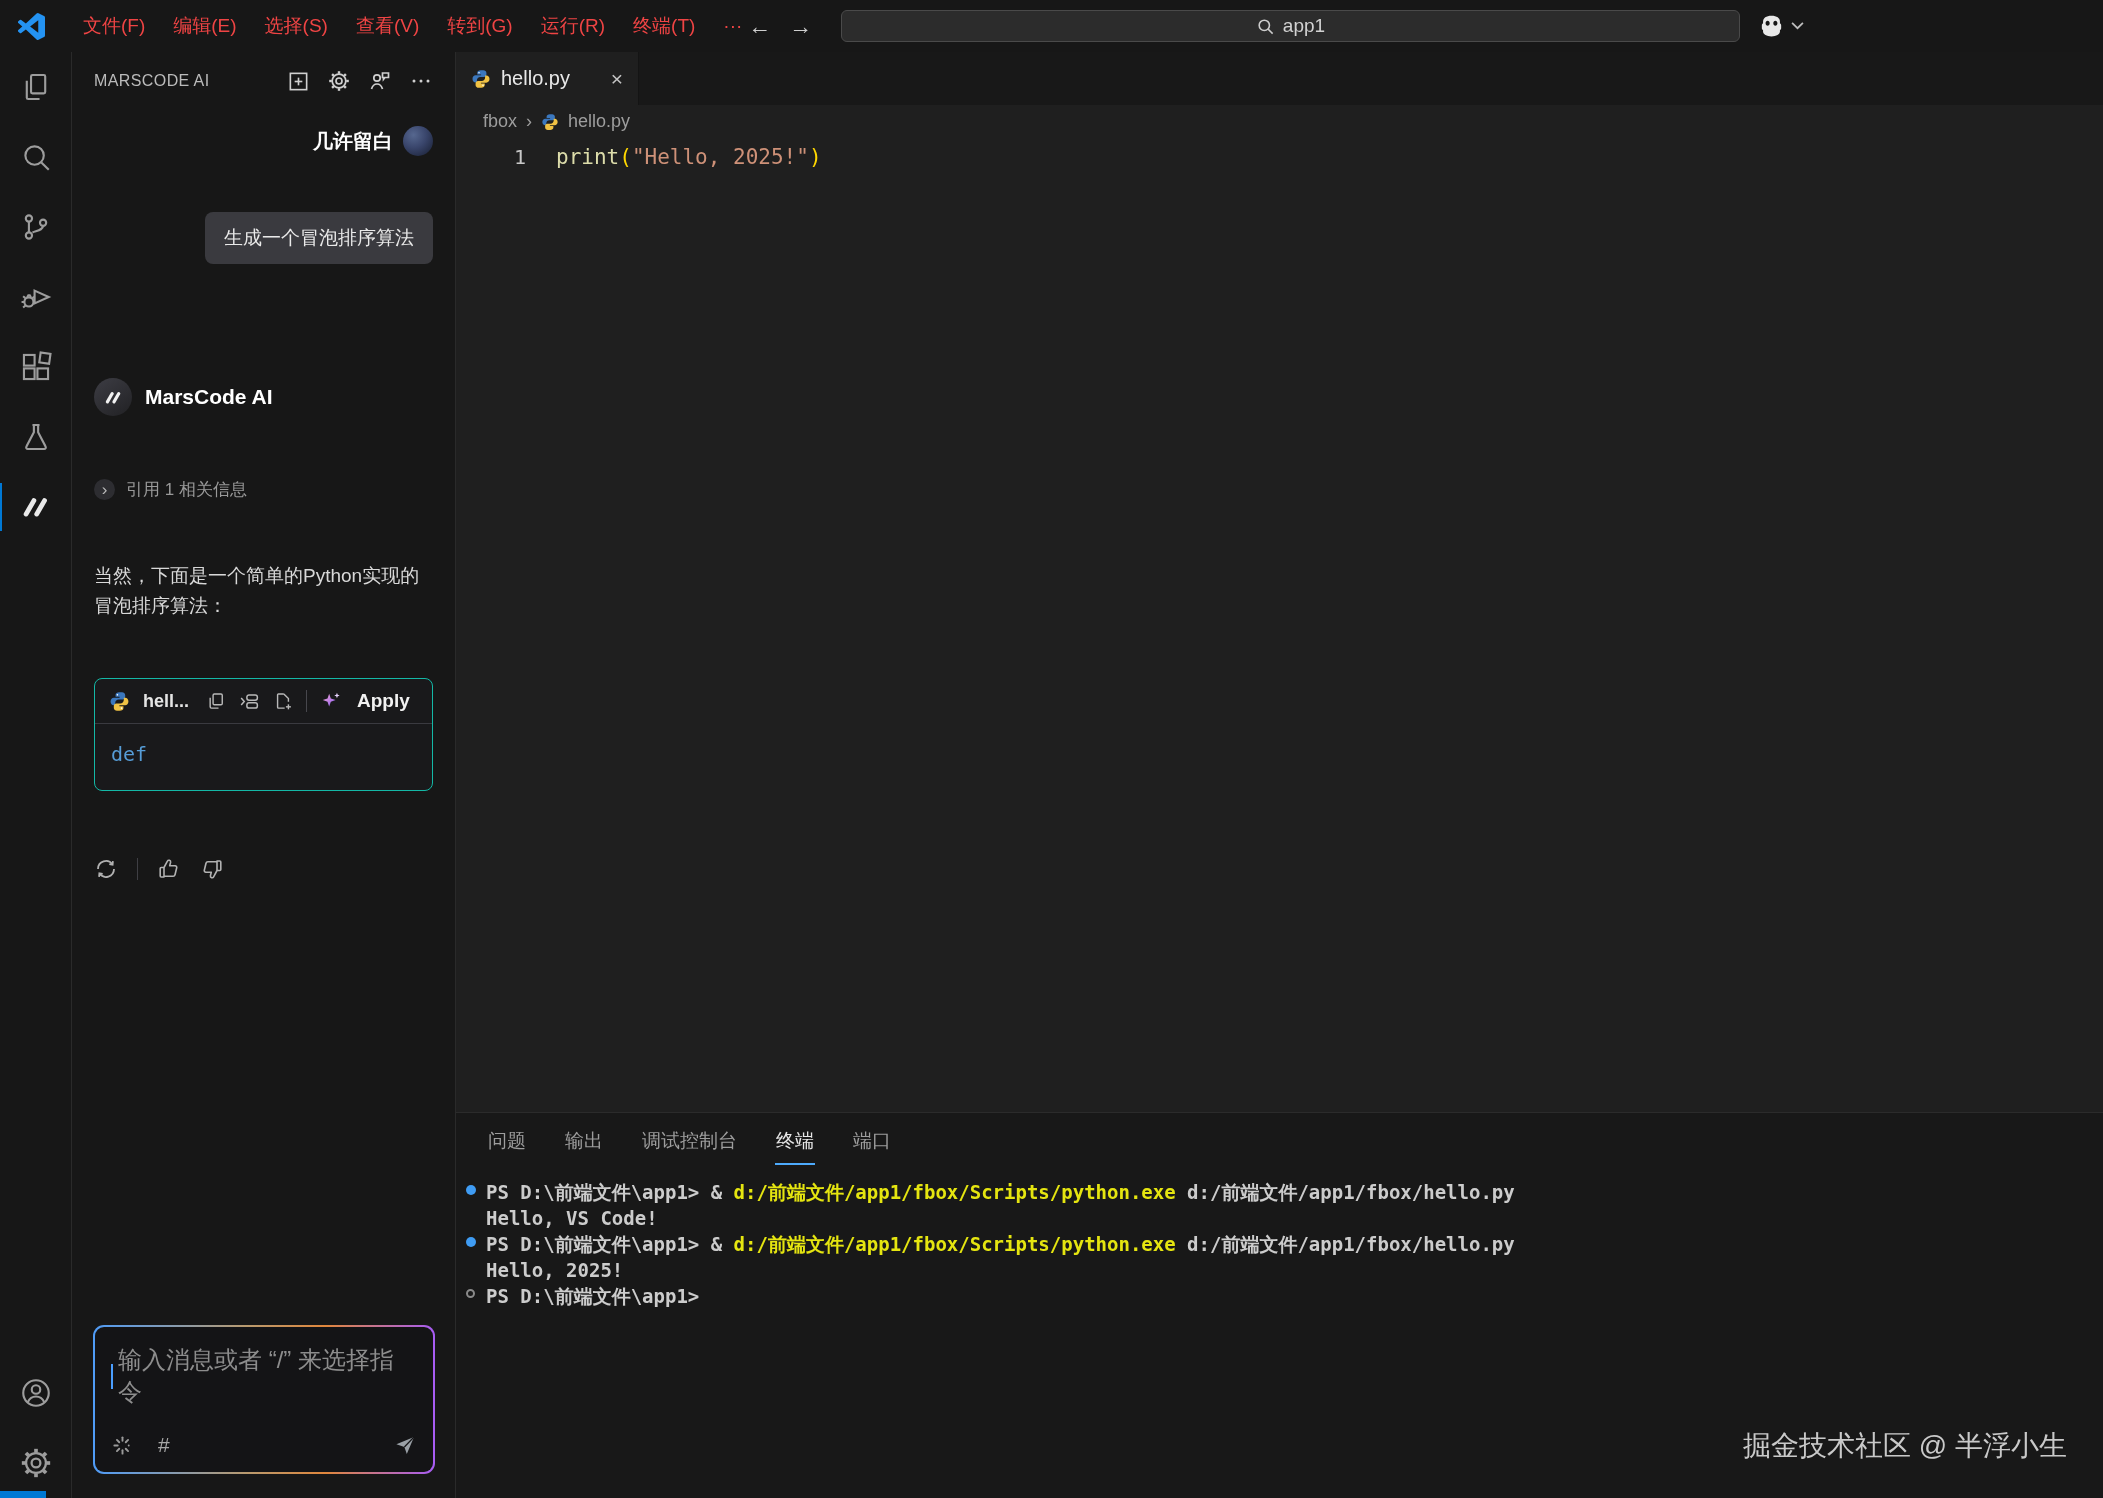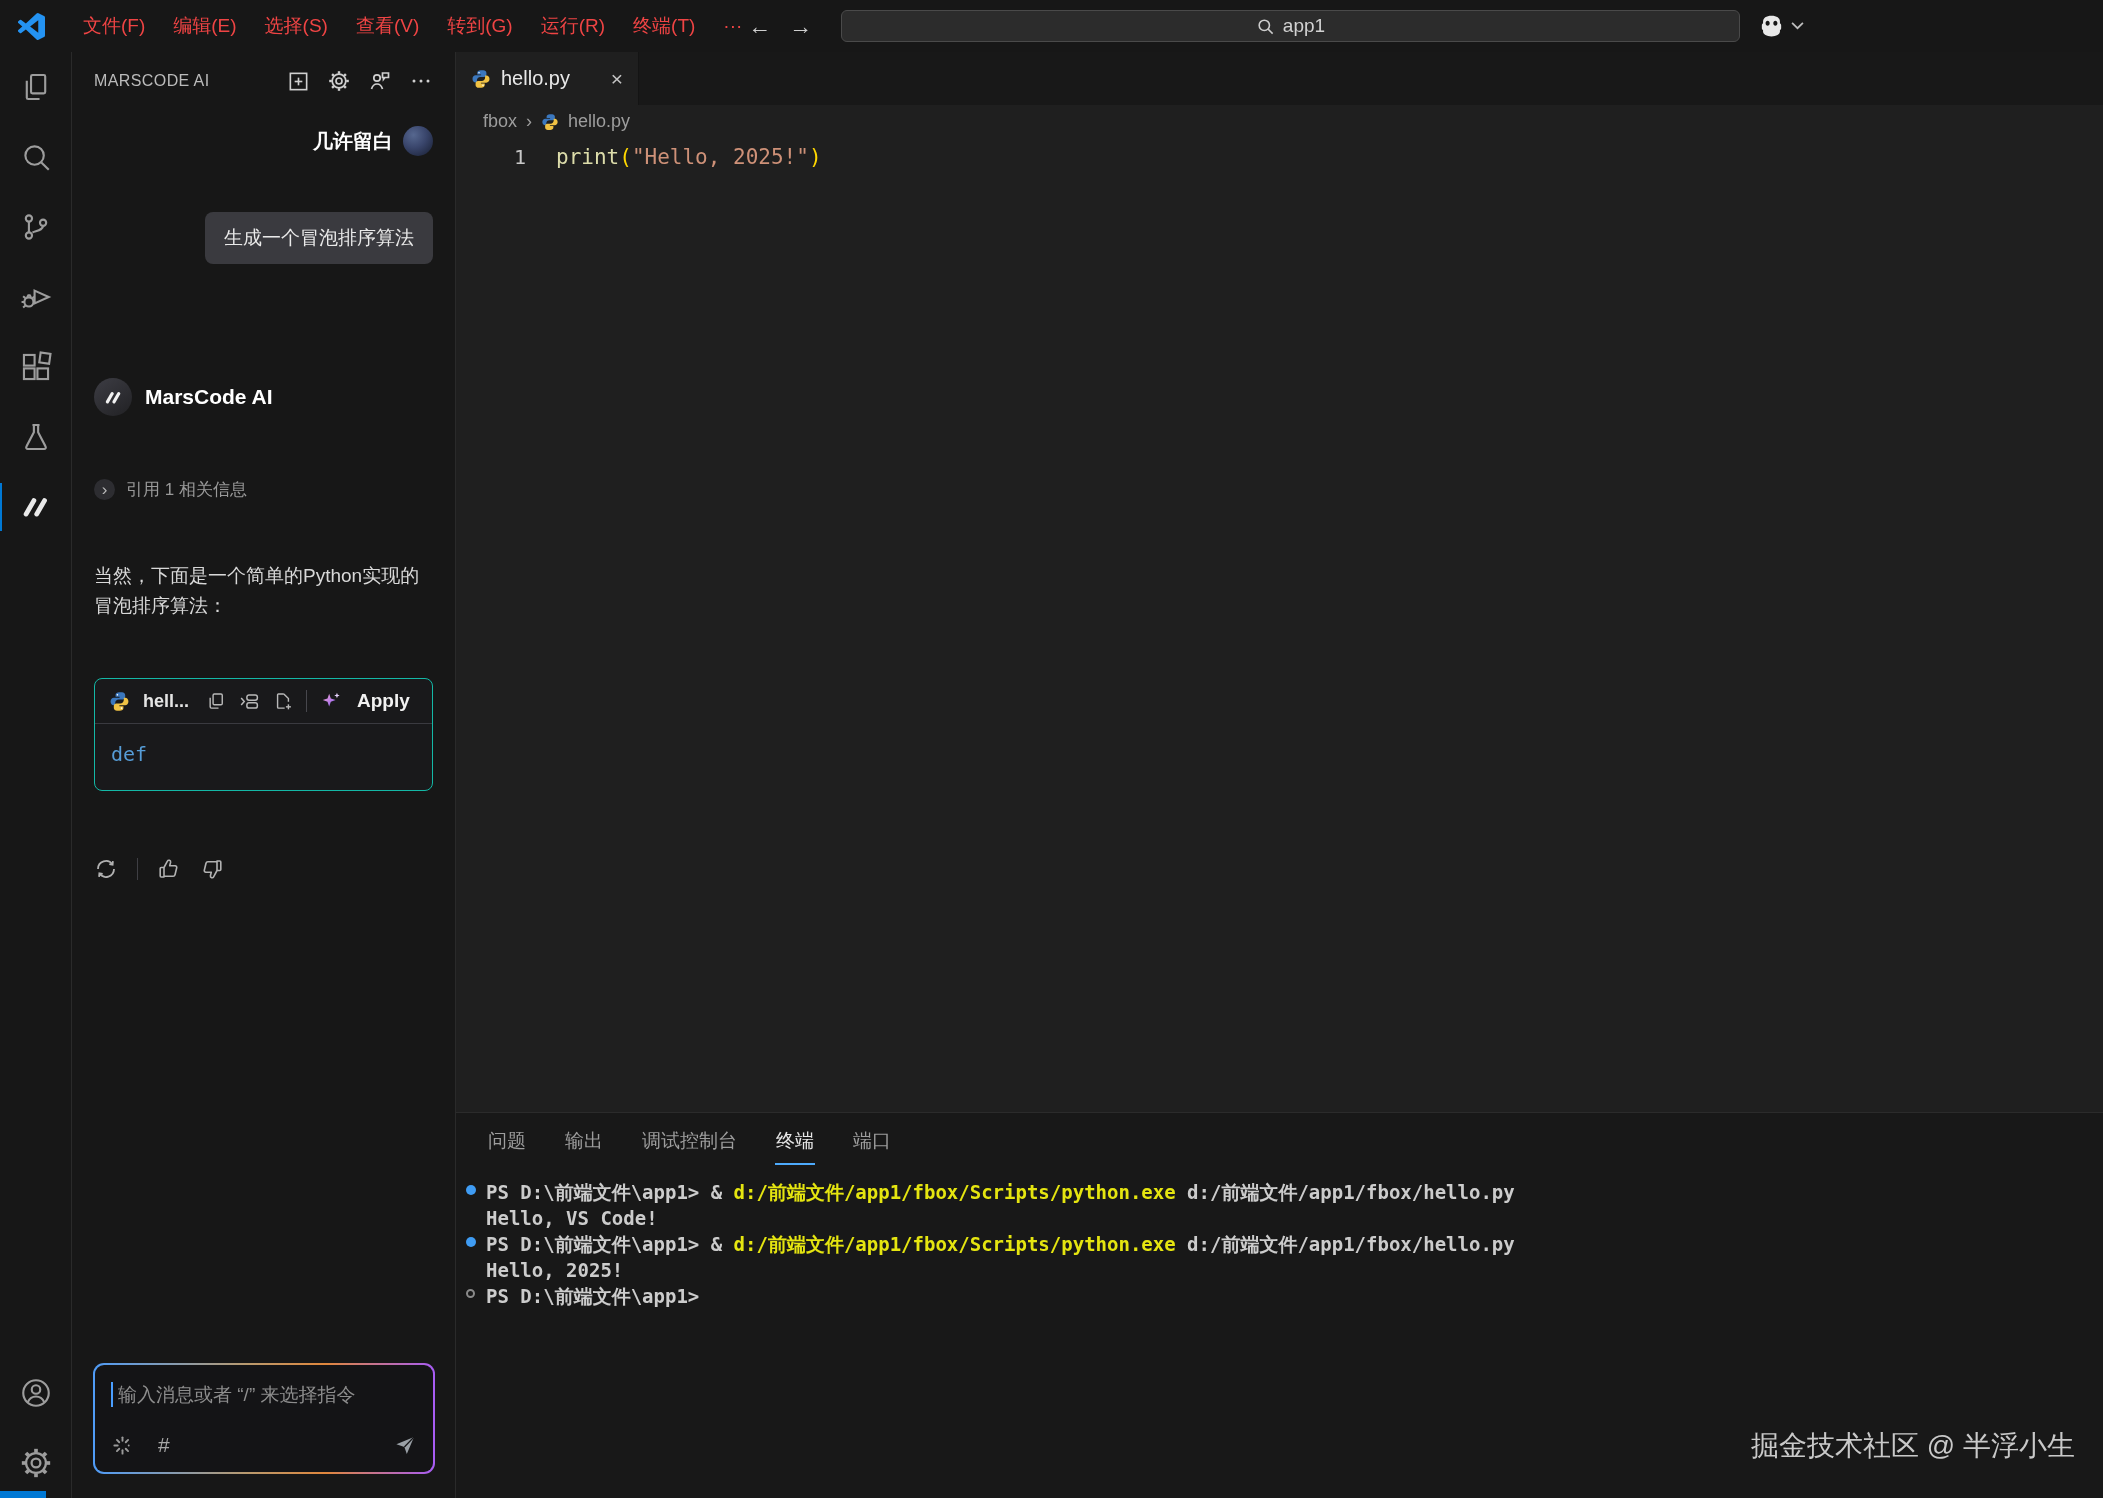--- a/index.html
+++ b/index.html
@@ -51,21 +51,21 @@
   .cc-file { color:#e4e4e4; font-size:18px; font-weight:600; margin-right:4px; }
   .cc-div { width:1px; height:22px; background:#47474d; }
   .cc-apply { color:#f2f2f2; font-size:19px; font-weight:bold; margin-left:2px; }
   .cc-body { padding:18px 16px 24px; }
   .code-def { color:#569cd6; font-family:"DejaVu Sans Mono", monospace; font-size:20px; }
   .fb-row { display:flex; align-items:center; gap:19px; margin-top:26px; color:#b2b2b2; }
   .fb-div { width:1px; height:22px; background:#3f3f44; }
   .input-wrap { margin:0 20px 24px 21px; padding:2px; border-radius:11px; flex:none;
                 background:linear-gradient(90deg,#4f9cf8 0%,#b99a6e 45%,#e0873c 68%,#a75cf5 100%); }
   .input-box { background:#141416; border-radius:9px; padding:17px 16px 15px; }
-  .ph-row { display:flex; color:#8d8d8d; font-size:19px; }
+  .ph-row { display:flex; align-items:center; color:#8d8d8d; font-size:24px; }
   .caret { width:2px; height:25px; background:#4a9eff; margin-right:5px; flex:none; }
   .in-icons { display:flex; align-items:center; margin-top:25px; color:#9a9a9a; gap:24px; }
   .hash { font-size:21px; color:#a8a8a8; }
   .send { margin-left:auto; color:#9aa0a6; }
 
   
   .editor-col { flex:1; display:flex; flex-direction:column; background:#1f1f1f; min-width:0; }
   .tabbar { height:53px; background:#181818; display:flex; flex:none; }
   .tab { width:183px; background:#1f1f1f; display:flex; align-items:center; padding:0 15px; gap:10px; border-right:1px solid #141414; }
   .tab-label { color:#e8e8e8; font-size:20px; }
@@ -81,21 +81,21 @@
   .panel { height:386px; background:#181818; border-top:1px solid #2b2b2b; position:relative; flex:none; }
   .panel-tabs { display:flex; gap:37px; margin-left:31px; margin-top:3px; font-size:19px; color:#9d9d9d; }
   .ptab { padding:12px 1px 9px; border-bottom:2px solid transparent; }
   .ptab.active { color:#e7e7e7; border-bottom-color:#4daafc; }
   .terminal { margin:14px 0 0 9px; font-family:"DejaVu Sans Mono", monospace; font-size:19px; color:#cccccc; line-height:26px;font-weight:bold; }
   .t-line { display:flex; align-items:baseline; white-space:pre; }
   .t-gut { width:21px; flex:none; position:relative; }
   .t-dot { position:absolute; left:1px; top:-14px; width:10px; height:10px; border-radius:50%; background:#3f9cf3; }
   .t-dot.hollow { background:transparent; border:2px solid #8a8a8a; width:9px; height:9px; }
   .t-yellow { color:#e5e510; }
-  .watermark { position:absolute; right:28px; bottom:33px; color:#c9c9c9; font-size:28px; }
+  .watermark { position:absolute; right:36px; bottom:33px; color:#c9c9c9; font-size:28px; }
 
   .status-stub { position:absolute; left:0; bottom:0; width:46px; height:7px; background:#0078d4; }
 
   svg { display:block; }
 </style>
 </head>
 <body>
 
 <div class="app">
 

